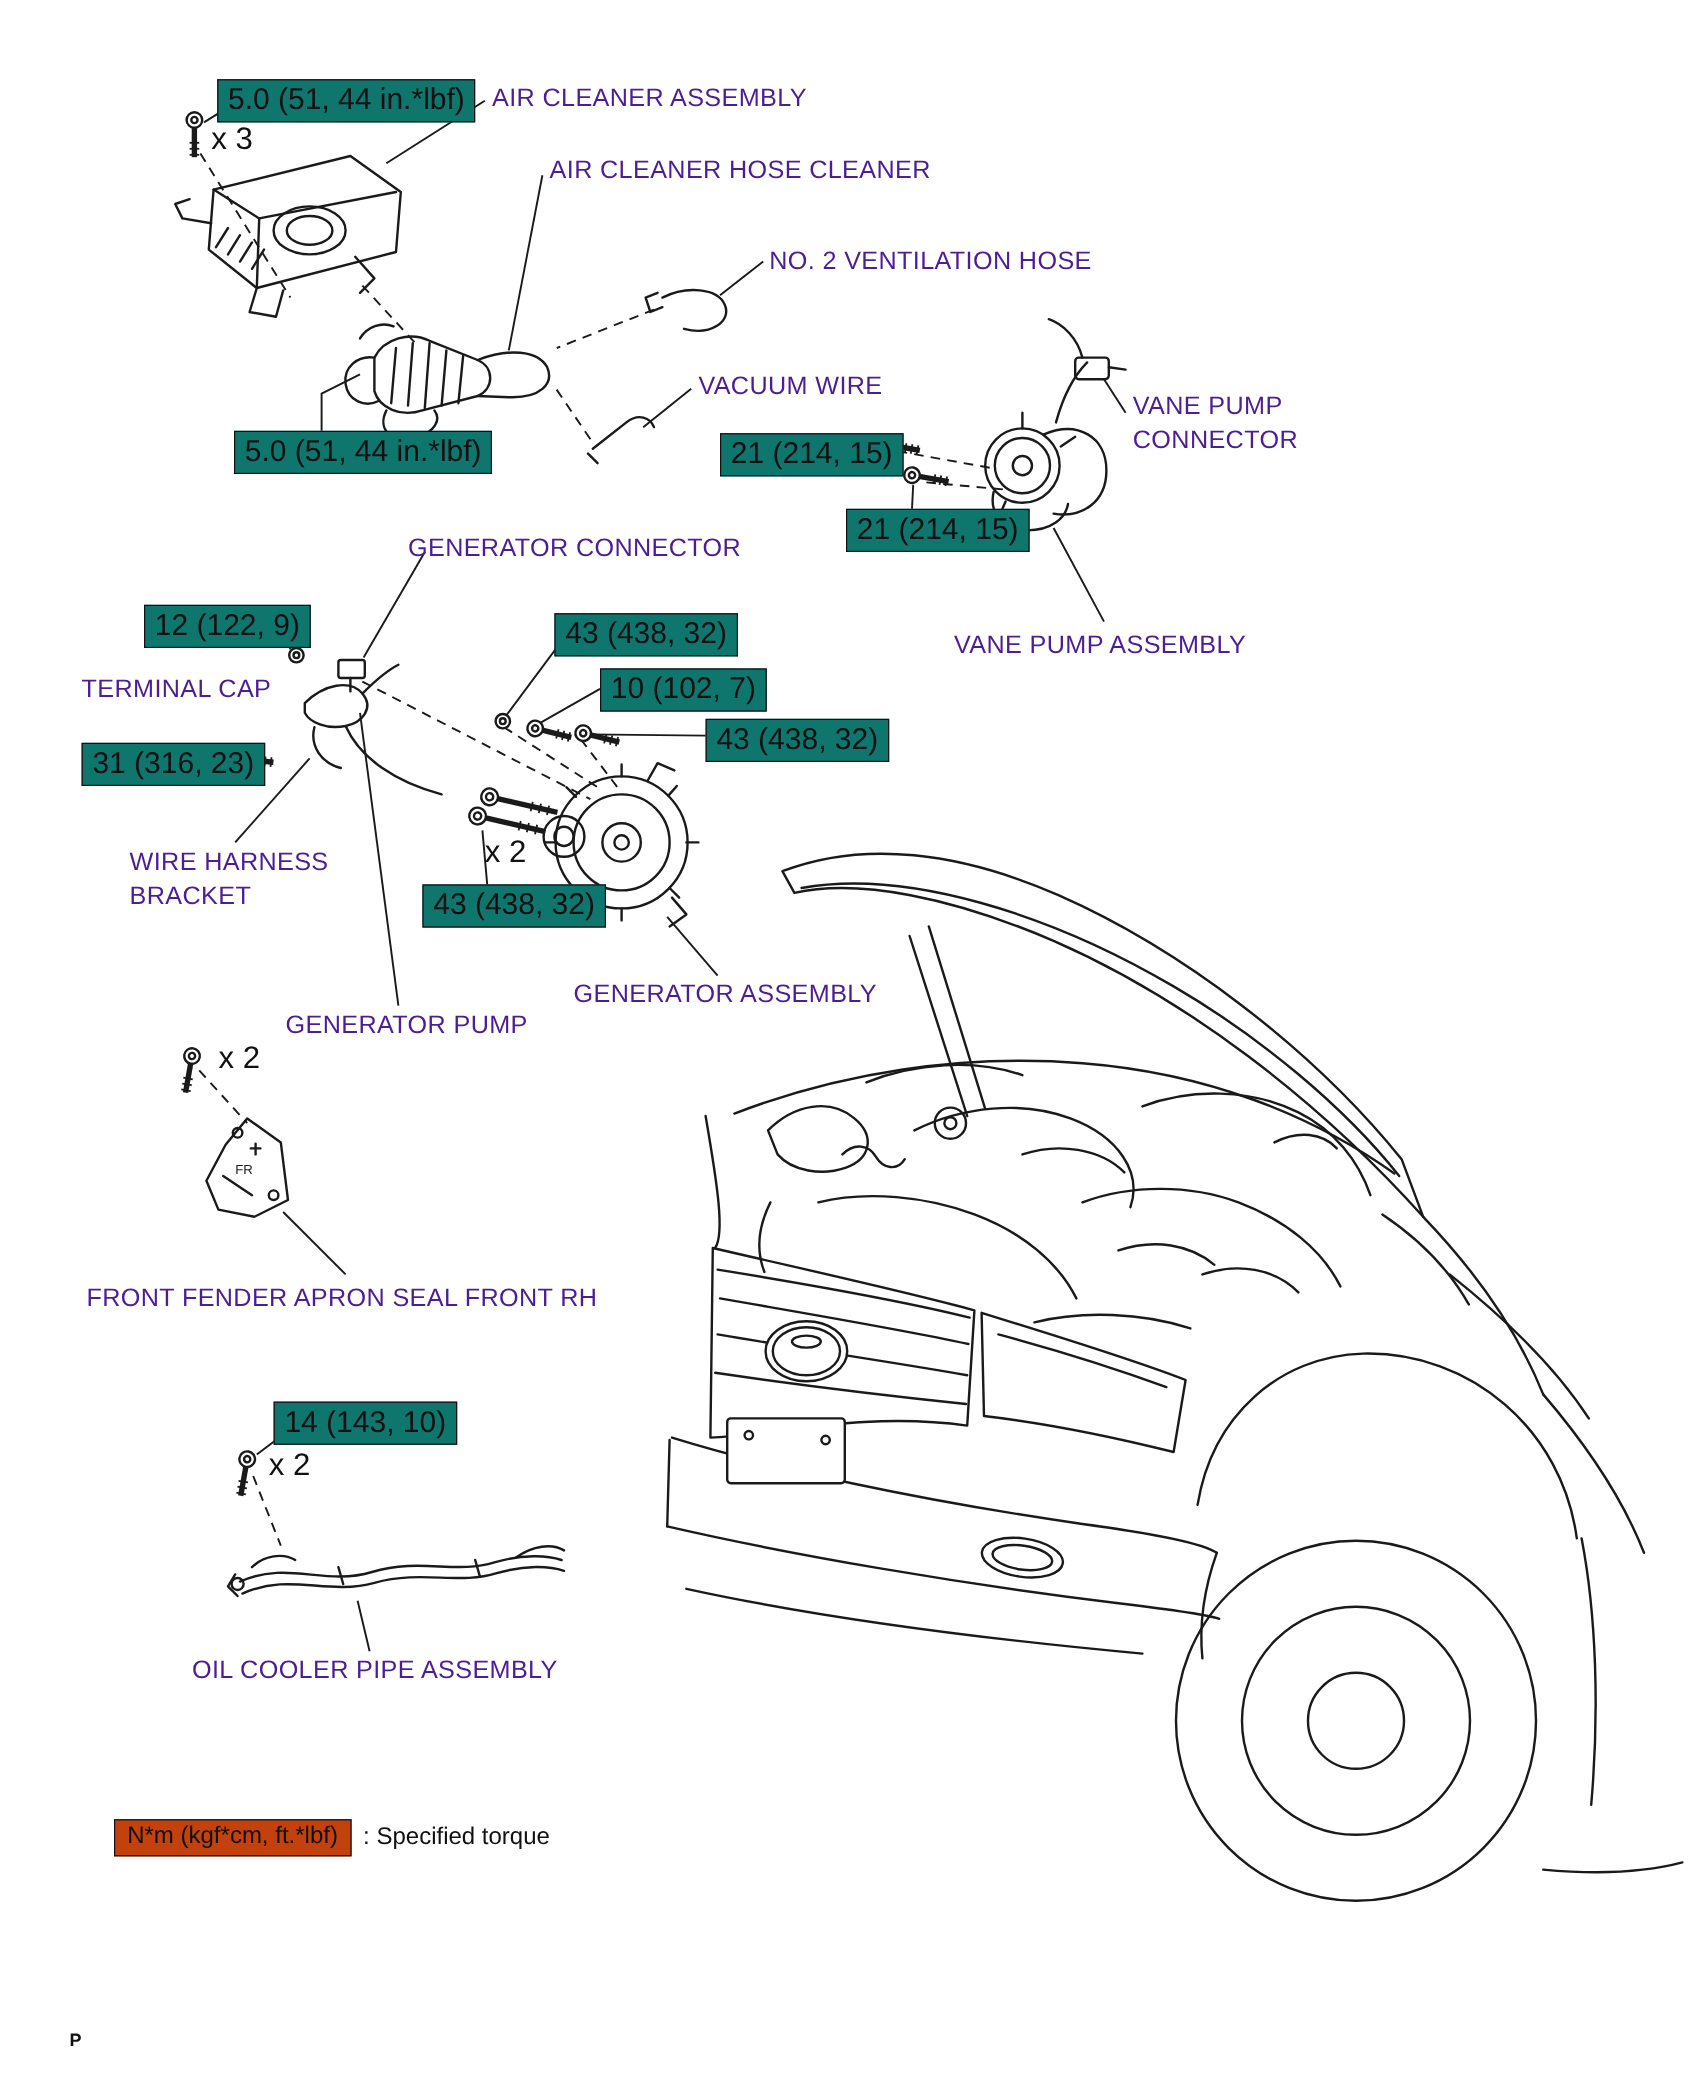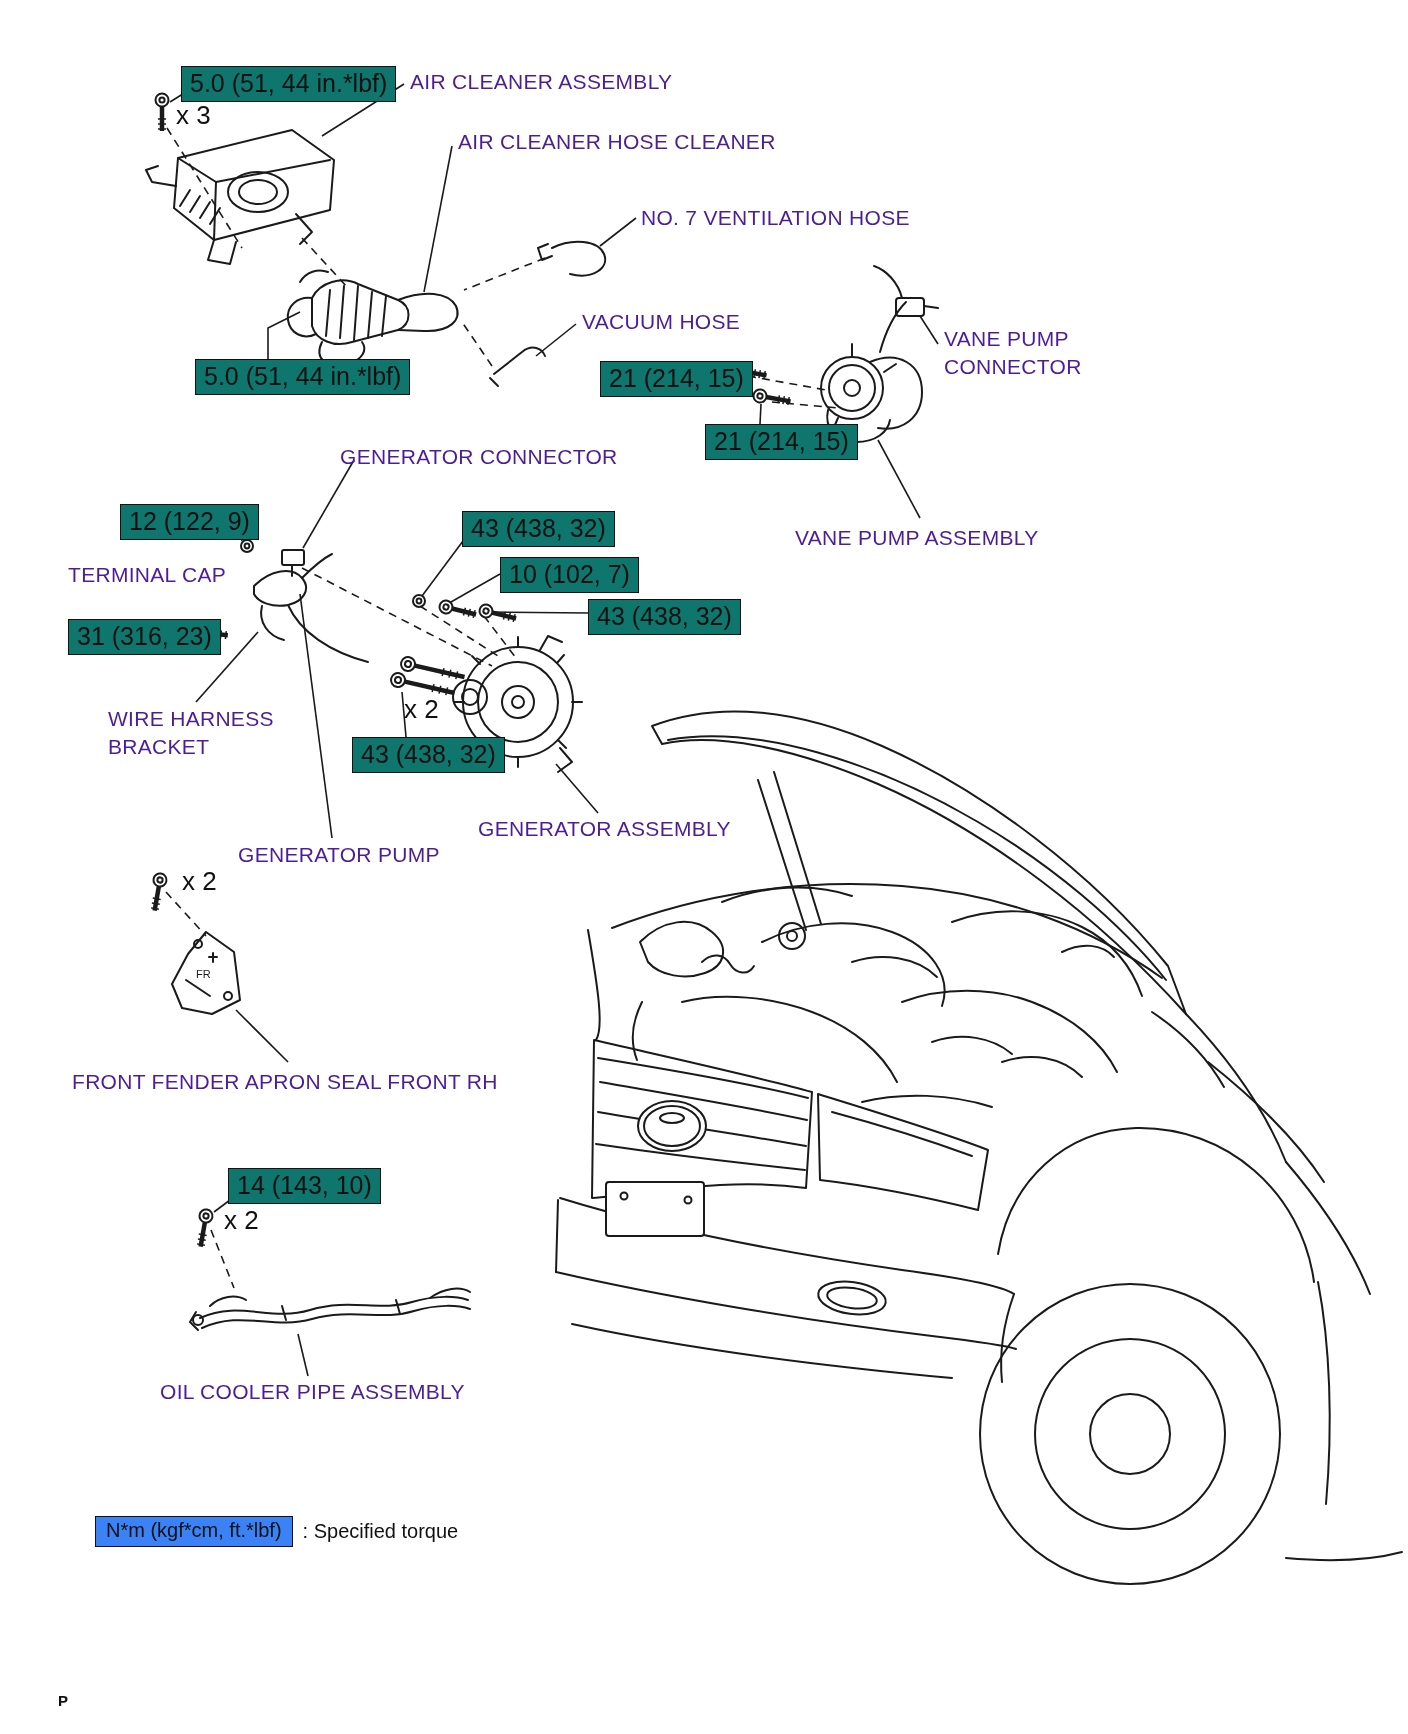--- a/index.html
+++ b/index.html
@@ -14,21 +14,21 @@
   }
   .torque-box{
     position:absolute;border:1.6px solid #111;background:#0f766e;
     font-size:25px;padding:1px 8px 3px;white-space:nowrap;line-height:1.2;
   }
   .mult{position:absolute;font-size:26px;}
   .footer-note{
     position:absolute;left:95px;top:1516px;display:flex;align-items:center;
     gap:10px;font-size:20px;
   }
-  .footer-note .unit-box{border:1.8px solid #111;padding:2px 10px 4px;background:#3b82f6;}
+  .footer-note .unit-box{border:1.8px solid #111;padding:2px 10px 4px;background:#c2410c;}
   .page-marker{position:absolute;left:58px;top:1692px;font-weight:bold;font-size:15px;}
 </style>
 </head>
 <body>
 
 <div id="stage">
 
   <svg width="1408" height="1734" viewBox="0 0 1408 1734">
     <defs>
       <g id="bolt">
@@ -251,22 +251,22 @@
       <use href="#longbolt" transform="translate(408,664) rotate(13)"></use>
       <use href="#bolt" transform="translate(160,880) rotate(100)"></use>
       <use href="#bolt" transform="translate(206,1216) rotate(100)"></use>
     </g>
 
     <text x="196" y="978" font-size="11" fill="#1a1a1a" stroke="none" font-family="Liberation Sans, sans-serif">FR</text>
   </svg>
 
   <div class="part-label" style="left:410px;top:68px">AIR CLEANER ASSEMBLY</div>
   <div class="part-label" style="left:458px;top:128px">AIR CLEANER HOSE CLEANER</div>
-  <div class="part-label" style="left:641px;top:204px">NO. 7 VENTILATION HOSE</div>
-  <div class="part-label" style="left:582px;top:308px">VACUUM HOSE</div>
+  <div class="part-label" style="left:641px;top:204px">NO. 2 VENTILATION HOSE</div>
+  <div class="part-label" style="left:582px;top:308px">VACUUM WIRE</div>
   <div class="part-label" style="left:944px;top:325px">VANE PUMP
 CONNECTOR</div>
   <div class="part-label" style="left:795px;top:524px">VANE PUMP ASSEMBLY</div>
   <div class="part-label" style="left:340px;top:443px">GENERATOR CONNECTOR</div>
   <div class="part-label" style="left:68px;top:561px">TERMINAL CAP</div>
   <div class="part-label" style="left:108px;top:705px">WIRE HARNESS
 BRACKET</div>
   <div class="part-label" style="left:238px;top:841px">GENERATOR PUMP</div>
   <div class="part-label" style="left:478px;top:815px">GENERATOR ASSEMBLY</div>
   <div class="part-label" style="left:72px;top:1068px">FRONT FENDER APRON SEAL FRONT RH</div>

